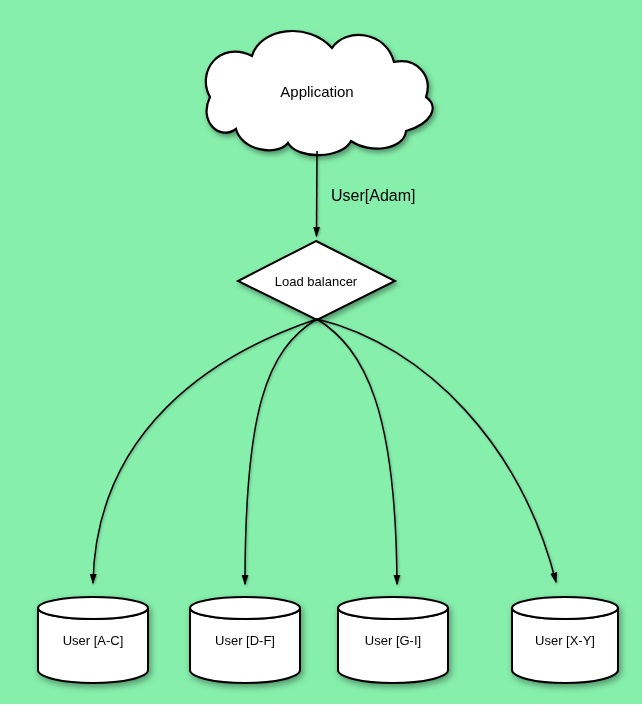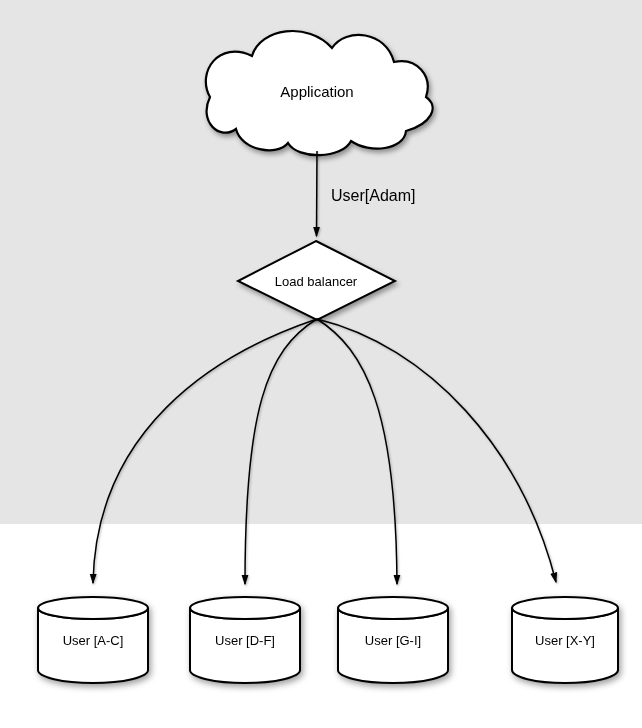--- a/index.html
+++ b/index.html
@@ -7,22 +7,22 @@
     padding: 0;
     background: #ffffff;
     width: 642px;
     height: 728px;
     overflow: hidden;
     font-family: "Liberation Sans", sans-serif;
   }
   .canvas {
     position: relative;
     width: 642px;
-    height: 524px;
-    background: #e5e5e5;
+    height: 704px;
+    background: #86efac;
   }
   svg { display: block; }
   .shape {
     fill: #ffffff;
     stroke: #000000;
     stroke-width: 2.2;
     filter: drop-shadow(2px 3px 2.5px rgba(0,0,0,0.38));
   }
   .shape-thin {
     fill: #ffffff;

